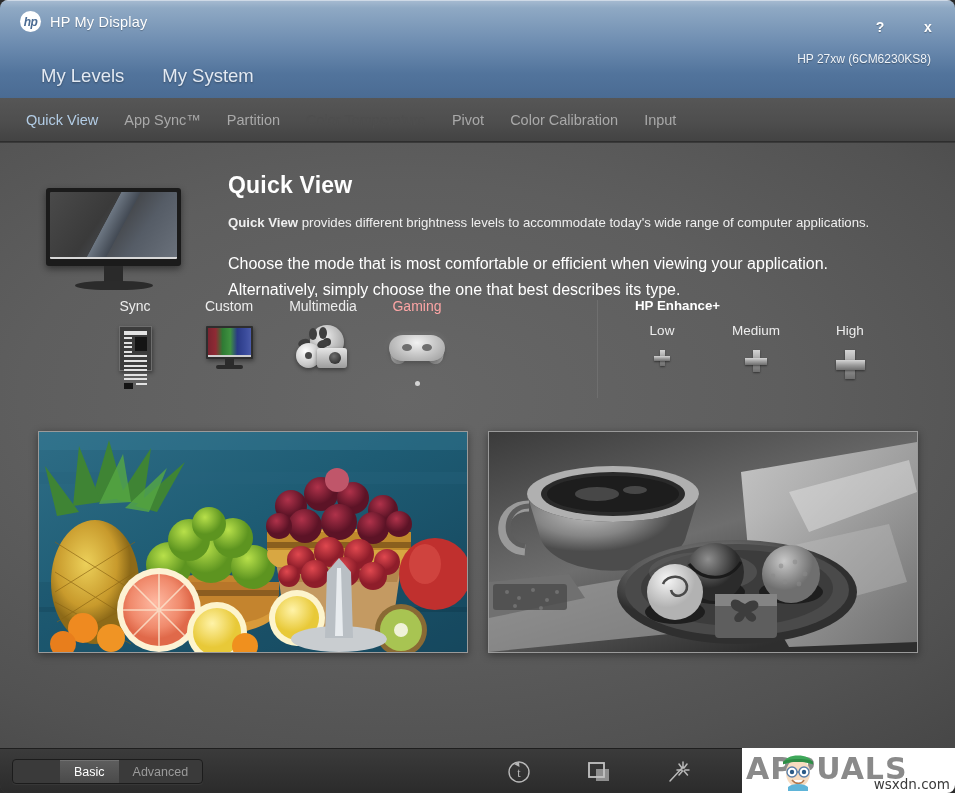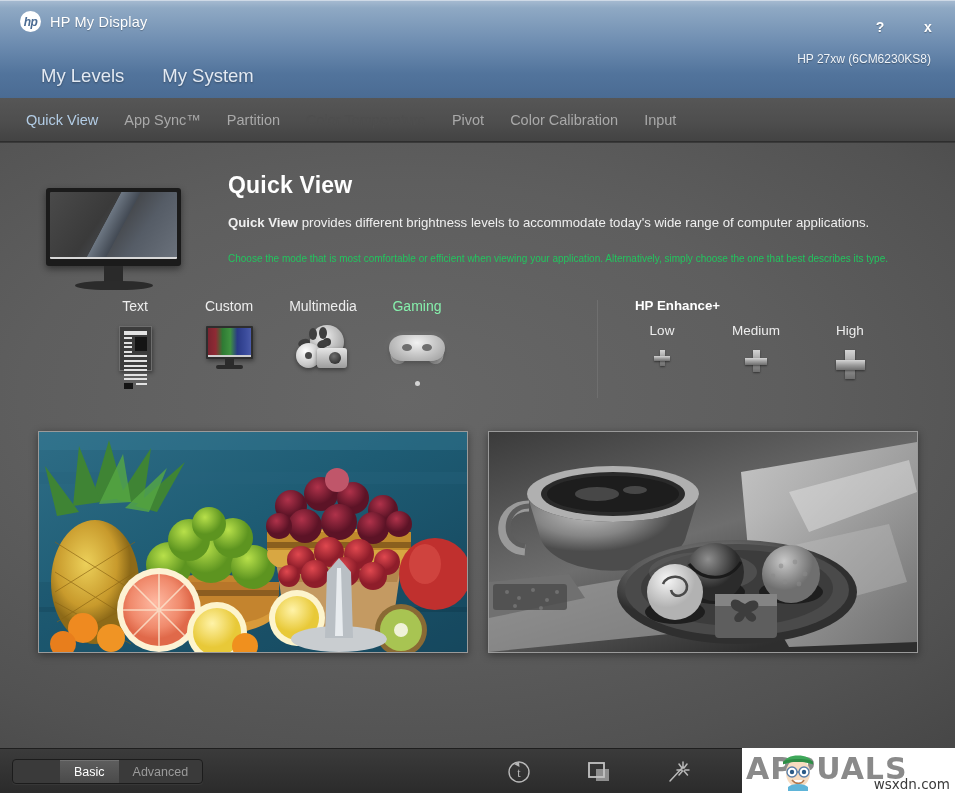--- a/index.html
+++ b/index.html
@@ -7,20 +7,21 @@
     width: 955px; height: 793px;
     font-family: "Liberation Sans", sans-serif;
     overflow: hidden;
     background: #2b2b2b;
   }
   #app {
     position: relative;
     width: 955px; height: 793px;
     background: #3a3a3a;
     overflow: hidden;
+    border-radius: 8px;
   }
 
   
   .titlebar {
     position: absolute; left: 0; top: 0; width: 955px; height: 98px;
     background: linear-gradient(to bottom, #a8bcd2 0%, #8fa9c4 8%, #6d8cb0 45%, #52749c 75%, #4a6b93 100%);
   }
   .titlebar::after {
     content: ""; position: absolute; left: 0; top: 0; width: 100%; height: 1px;
     background: rgba(255,255,255,0.45);
@@ -97,38 +98,38 @@
   }
   .mon-neck { position: absolute; left: 58px; top: 78px; width: 19px; height: 17px; background: #2a2a2a; border-radius: 0 0 2px 2px; }
   .mon-base { position: absolute; left: 29px; top: 93px; width: 78px; height: 9px; background: #2b2b2b; border-radius: 50%/60%; }
 
   .page-title {
     position: absolute; left: 228px; top: 172px;
     color: #ffffff; font-size: 23px; font-weight: bold; letter-spacing: 0.2px;
   }
   .para1 { position: absolute; left: 228px; top: 215px; width: 700px; color: #efefef; font-size: 13.2px; }
   .para1 b { font-weight: bold; }
-  .para2 { position: absolute; left: 228px; top: 251px; width: 670px; color: #22c55e; font-size: 10px; line-height: 1.62; }
+  .para2 { position: absolute; left: 228px; top: 251px; width: 670px; color: #ffffff; font-size: 16px; line-height: 1.62; }
 
   
   .modes { position: absolute; left: 88px; top: 298px; height: 112px; display: flex; align-items: flex-start; }
 
   .technicolor { width: 130px; text-align: center; padding-top: 22px; }
   .tc-word { color: #e8e8e8; font-size: 17px; letter-spacing: -0.3px; }
   .tc-bar {
     width: 112px; height: 18px; margin: 3px auto 0;
     background: linear-gradient(to bottom, #d0d0d0 0%, #b2b2b2 40%, #8e8e8e 100%);
     clip-path: polygon(0% 0%,100% 0%,100% 55%,92% 55%,92% 100%,82% 100%,82% 55%,70% 55%,70% 85%,60% 85%,60% 55%,46% 55%,46% 100%,36% 100%,36% 55%,24% 55%,24% 85%,14% 85%,14% 55%,0% 55%);
     opacity: 0.82;
   }
   .tc-sub { color: #f2f2f2; font-size: 10px; font-weight: bold; margin-top: 3px; }
 
   .mode { width: 94px; text-align: center; cursor: pointer; }
   .mode-label { font-size: 14px; color: #ededed; margin-bottom: 9px; }
-  .mode.selected .mode-label { color: #86efac; }
+  .mode.selected .mode-label { color: #fca5a5; }
   .mode-icon { height: 50px; display: flex; align-items: center; justify-content: center; }
   .mode-dot {
     width: 5px; height: 5px; border-radius: 50%; background: #d4d4d4;
     margin: 8px auto 0; visibility: hidden;
   }
   .mode.selected .mode-dot { visibility: visible; }
 
   
   .ic-doc { width: 33px; height: 45px; background: #3c3c3c; border: 1px solid #6d6d6d; padding: 4px; box-shadow: 1px 2px 4px rgba(0,0,0,0.4); }
   .ic-doc i { display: block; background: #e2e2e2; height: 2px; margin-bottom: 2.6px; }
@@ -322,21 +323,21 @@
   <div class="page-title">Quick View</div>
   <div class="para1">
     <b>Quick View</b><span> provides different brightness levels to accommodate today's wide range of computer applications.</span>
   </div>
   <div class="para2">Choose the mode that is most comfortable or efficient when viewing your application. Alternatively, simply choose the one that best describes its type.</div>
 
   <div class="modes">
 
 
     <div class="mode">
-      <div class="mode-label">Text</div>
+      <div class="mode-label">Sync</div>
       <div class="mode-icon">
         <div class="ic-doc">
           <i class="h"></i>
           <div class="row">
             <div class="col">
                 <i></i>
                 <i></i>
                 <i></i>
                 <i></i>
               </div>

